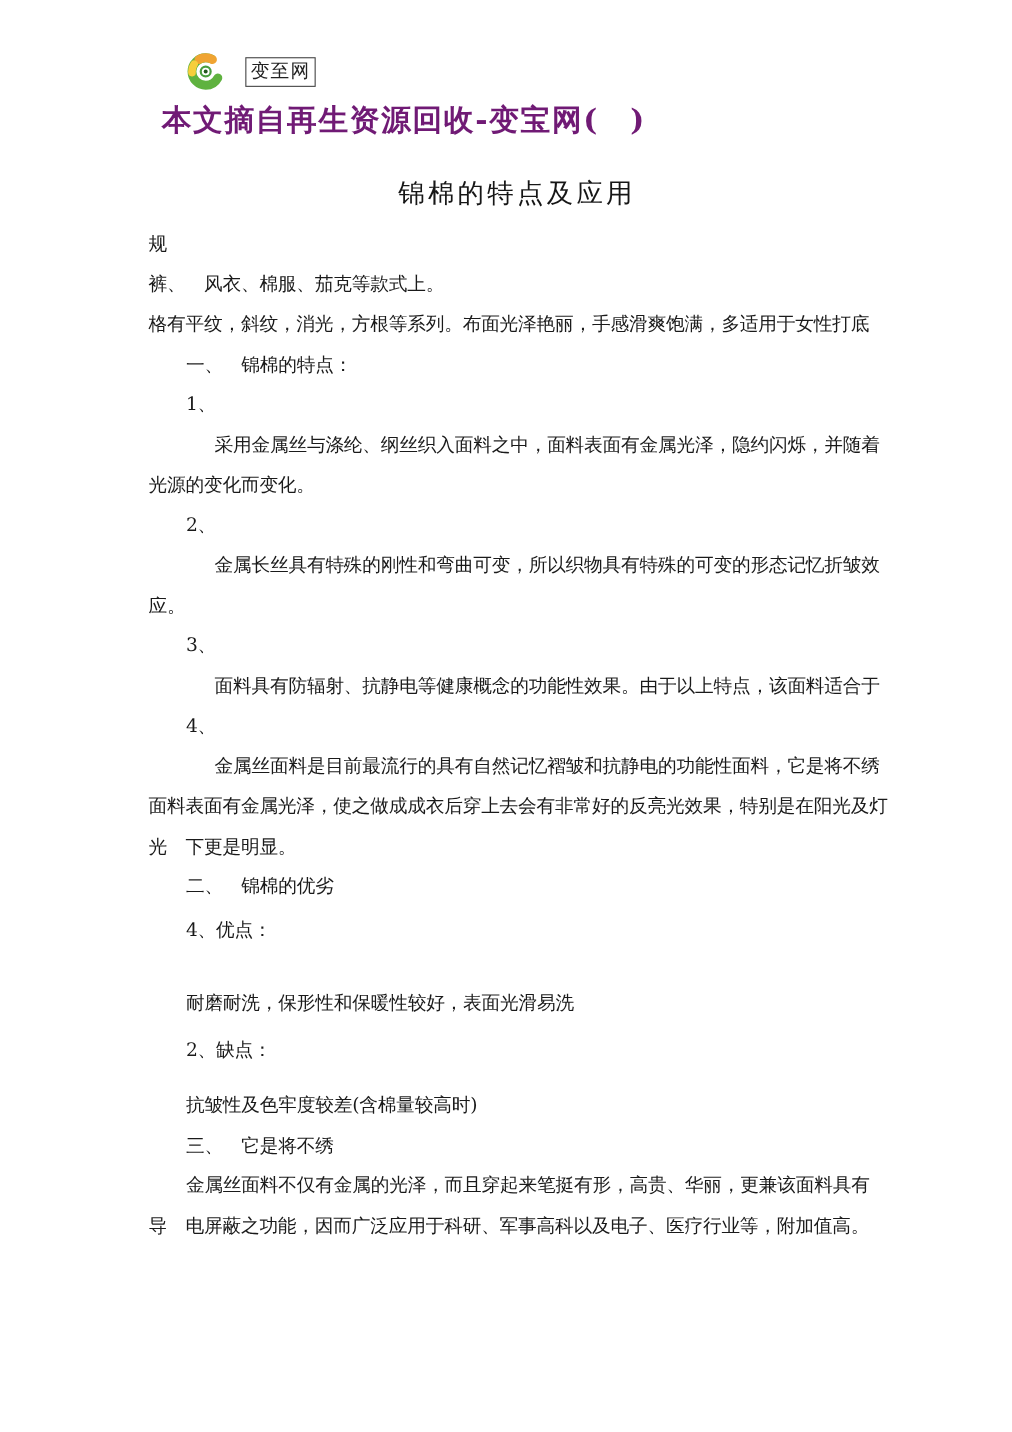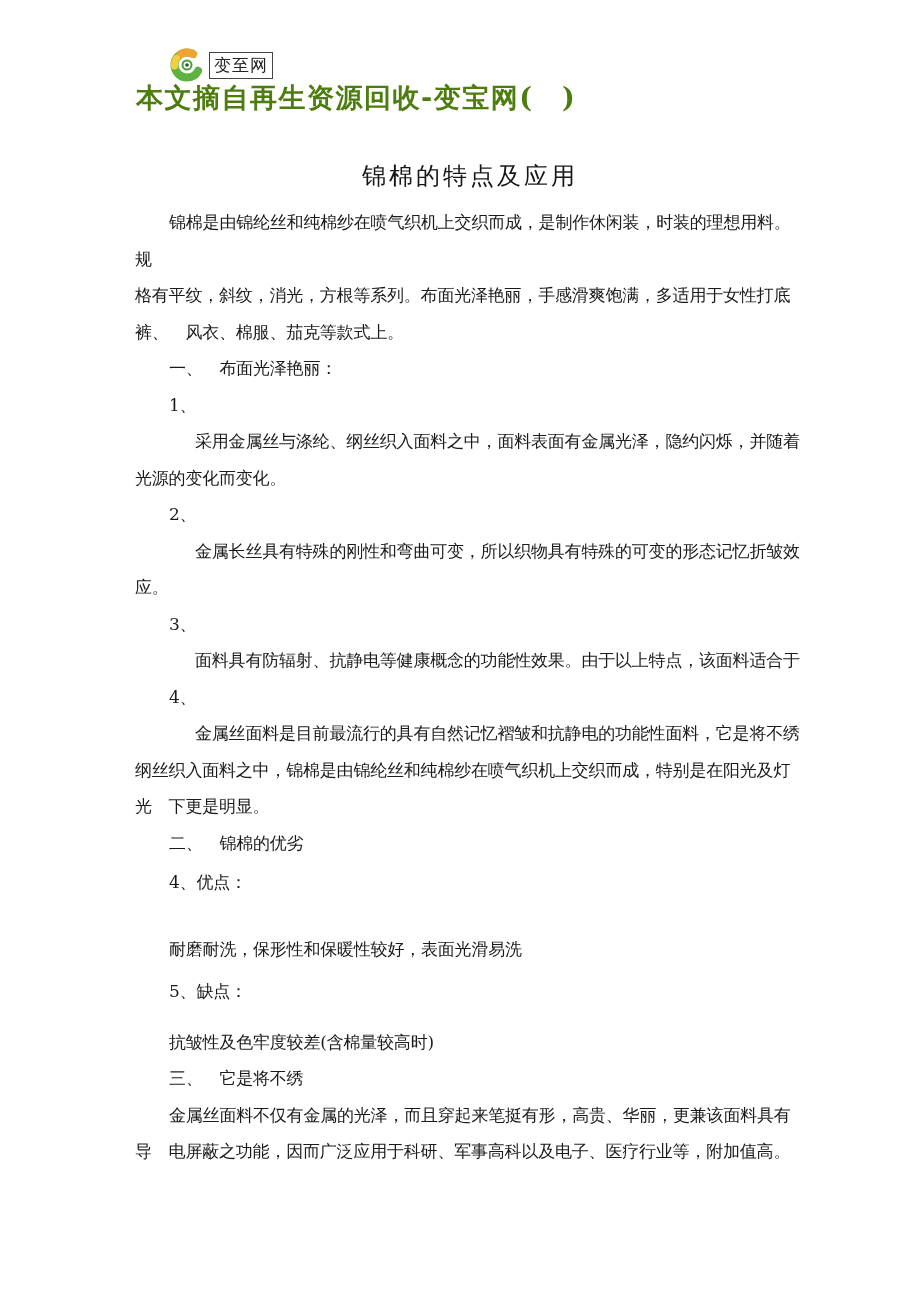--- a/index.html
+++ b/index.html
@@ -6,39 +6,39 @@
   .page{
     position:relative;
     width:920px;height:1302px;
     background:#ffffff;
     font-family:"DejaVu Serif","Liberation Serif",serif;
     color:#1a1a1a;
     overflow:hidden;
   }
   .logo-row{
     position:absolute;left:169px;top:47px;
-    display:flex;align-items:center;gap:4px;
+    display:flex;align-items:center;gap:18px;
   }
   .logo-icon{position:relative;width:36px;height:36px;display:inline-block;}
   .logo-badge{
     display:inline-block;
     border:1px solid #444;
     padding:1px 4px 2px 4px;
     font-size:17px;
     line-height:22px;
     color:#222;
     letter-spacing:1px;
     white-space:nowrap;
   }
   .source-heading{
-    position:absolute;left:136px;top:80px;margin:0;
+    position:absolute;left:136px;top:80px;margin:11px;
     font-size:27px;font-weight:bold;
     letter-spacing:1.5px;
     white-space:nowrap;
-    color:#4d7c0f;
+    color:#701a75;
   }
   .doc-title{
     position:absolute;left:0;top:160px;margin:0;
     width:920px;text-align:center;
     font-size:24px;font-weight:normal;
     letter-spacing:3px;
     color:#161616;
     transform:translateX(10px);
   }
   .doc-body{
@@ -76,40 +76,39 @@
       </svg>
     </span>
     <span class="logo-badge">变至网</span>
   </div>
 
   <h1 class="source-heading">本文摘自再生资源回收-变宝网(　)</h1>
 
   <h2 class="doc-title">锦棉的特点及应用</h2>
 
   <div class="doc-body" id="doc-body">
-      <div class="doc-line ind1">锦棉是由锦纶丝和纯棉纱在喷气织机上交织而成，是制作休闲装，时装的理想用料。</div>
       <div class="doc-line ind0">规</div>
+      <div class="doc-line ind0">裤、　风衣、棉服、茄克等款式上。</div>
       <div class="doc-line ind0">格有平纹，斜纹，消光，方根等系列。布面光泽艳丽，手感滑爽饱满，多适用于女性打底</div>
-      <div class="doc-line ind0">裤、　风衣、棉服、茄克等款式上。</div>
-      <div class="doc-line ind1">一、　布面光泽艳丽：</div>
+      <div class="doc-line ind1">一、　锦棉的特点：</div>
       <div class="doc-line ind1">1、</div>
       <div class="doc-line ind2">采用金属丝与涤纶、纲丝织入面料之中，面料表面有金属光泽，隐约闪烁，并随着</div>
       <div class="doc-line ind0">光源的变化而变化。</div>
       <div class="doc-line ind1">2、</div>
       <div class="doc-line ind2">金属长丝具有特殊的刚性和弯曲可变，所以织物具有特殊的可变的形态记忆折皱效</div>
       <div class="doc-line ind0">应。</div>
       <div class="doc-line ind1">3、</div>
       <div class="doc-line ind2">面料具有防辐射、抗静电等健康概念的功能性效果。由于以上特点，该面料适合于</div>
       <div class="doc-line ind1">4、</div>
       <div class="doc-line ind2">金属丝面料是目前最流行的具有自然记忆褶皱和抗静电的功能性面料，它是将不绣</div>
-      <div class="doc-line ind0">纲丝织入面料之中，锦棉是由锦纶丝和纯棉纱在喷气织机上交织而成，特别是在阳光及灯</div>
+      <div class="doc-line ind0">面料表面有金属光泽，使之做成成衣后穿上去会有非常好的反亮光效果，特别是在阳光及灯</div>
       <div class="doc-line ind0">光　下更是明显。</div>
       <div class="doc-line ind1">二、　锦棉的优劣</div>
       <div class="doc-line ind1" style="margin-top: 3px;">4、优点：</div>
       <div class="doc-line ind1" style="margin-top: 30px;">耐磨耐洗，保形性和保暖性较好，表面光滑易洗</div>
-      <div class="doc-line ind1" style="margin-top: 6px;">5、缺点：</div>
+      <div class="doc-line ind1" style="margin-top: 6px;">2、缺点：</div>
       <div class="doc-line ind1" style="margin-top: 14px;">抗皱性及色牢度较差(含棉量较高时)</div>
       <div class="doc-line ind1">三、　它是将不绣</div>
       <div class="doc-line ind1">金属丝面料不仅有金属的光泽，而且穿起来笔挺有形，高贵、华丽，更兼该面料具有</div>
       <div class="doc-line ind0">导　电屏蔽之功能，因而广泛应用于科研、军事高科以及电子、医疗行业等，附加值高。</div>
     </div>
 
 </div>
 
 </body></html>

